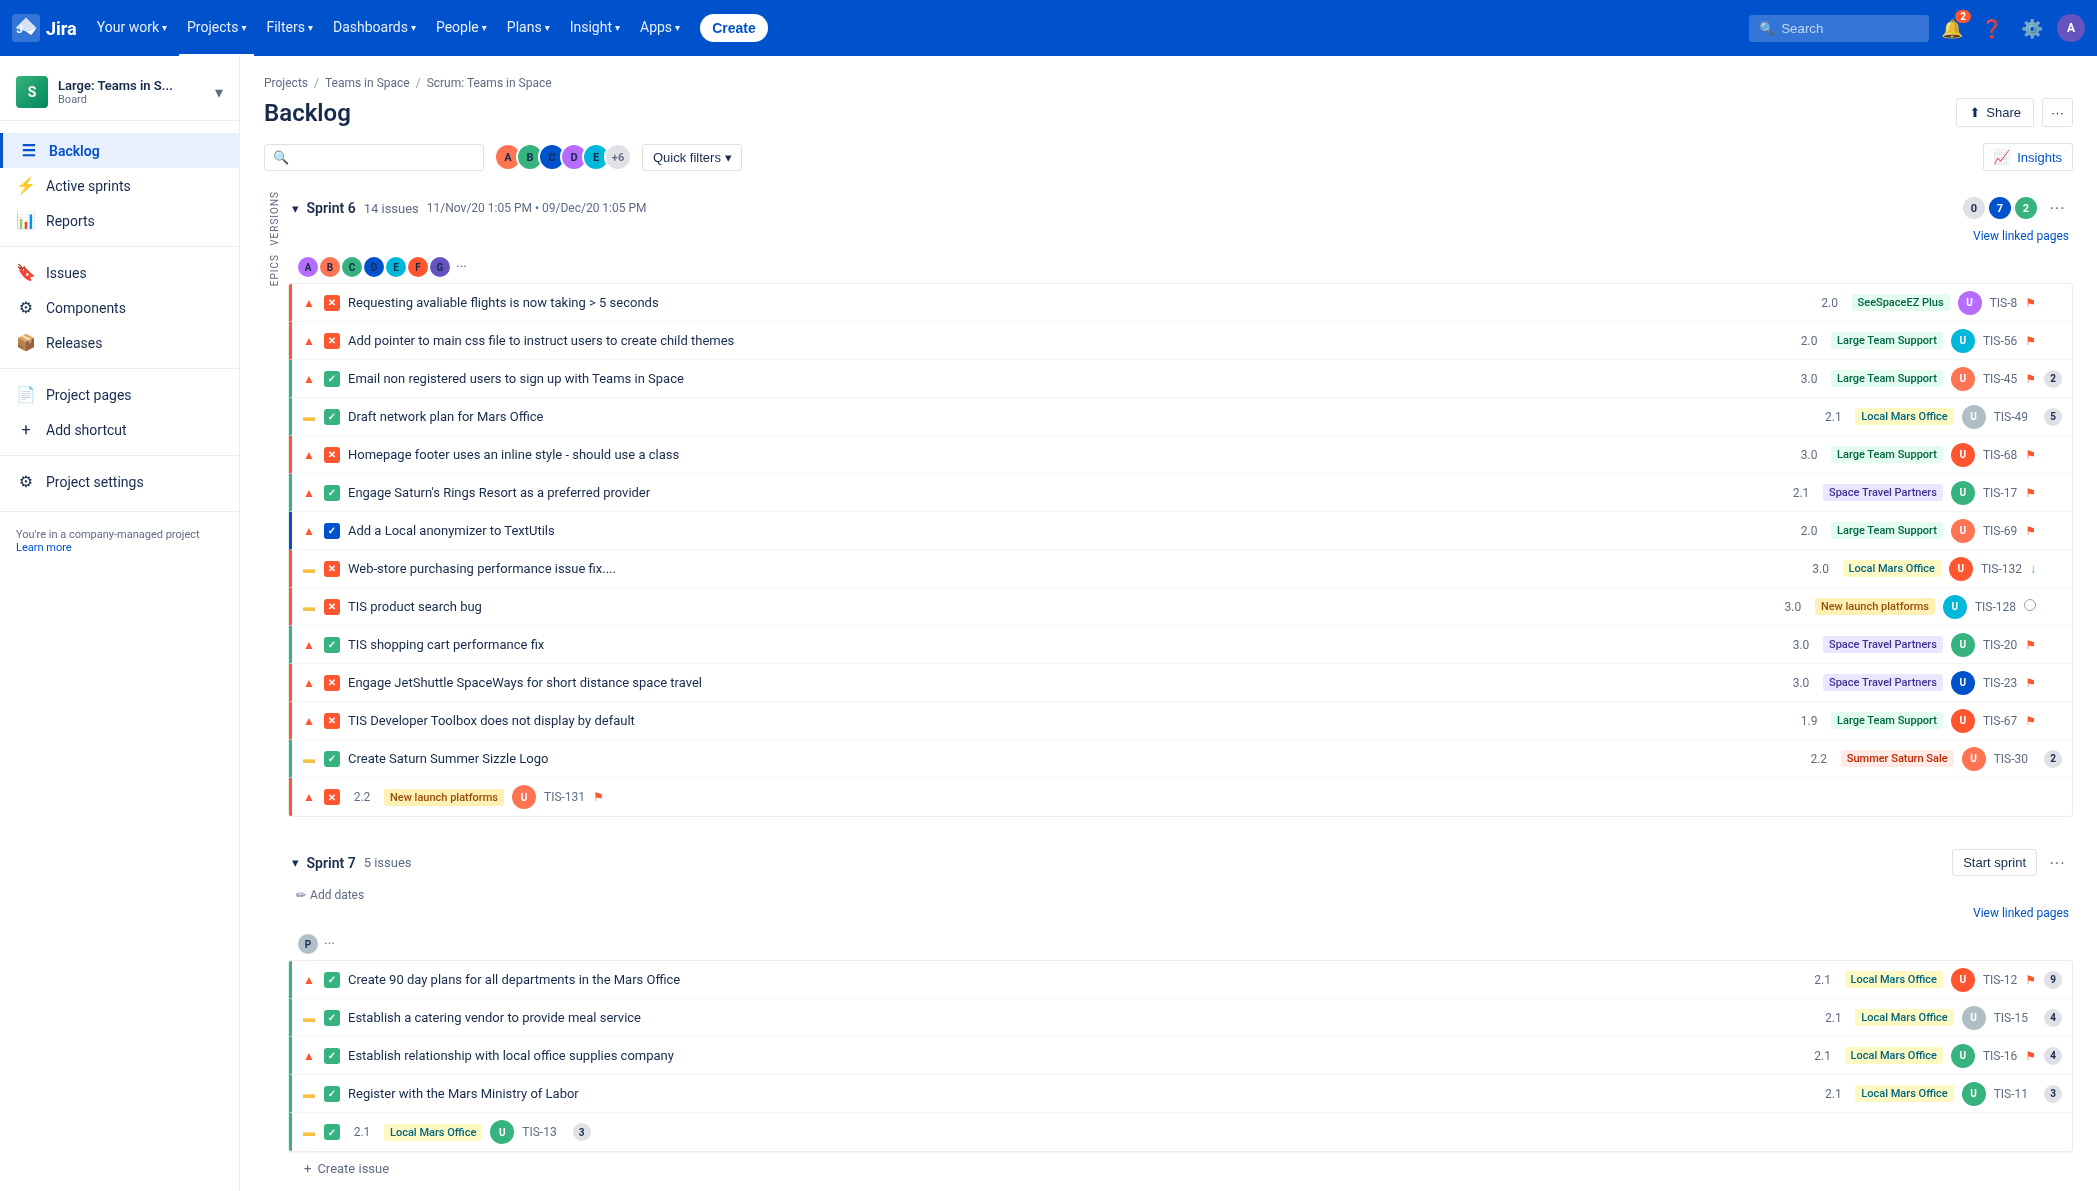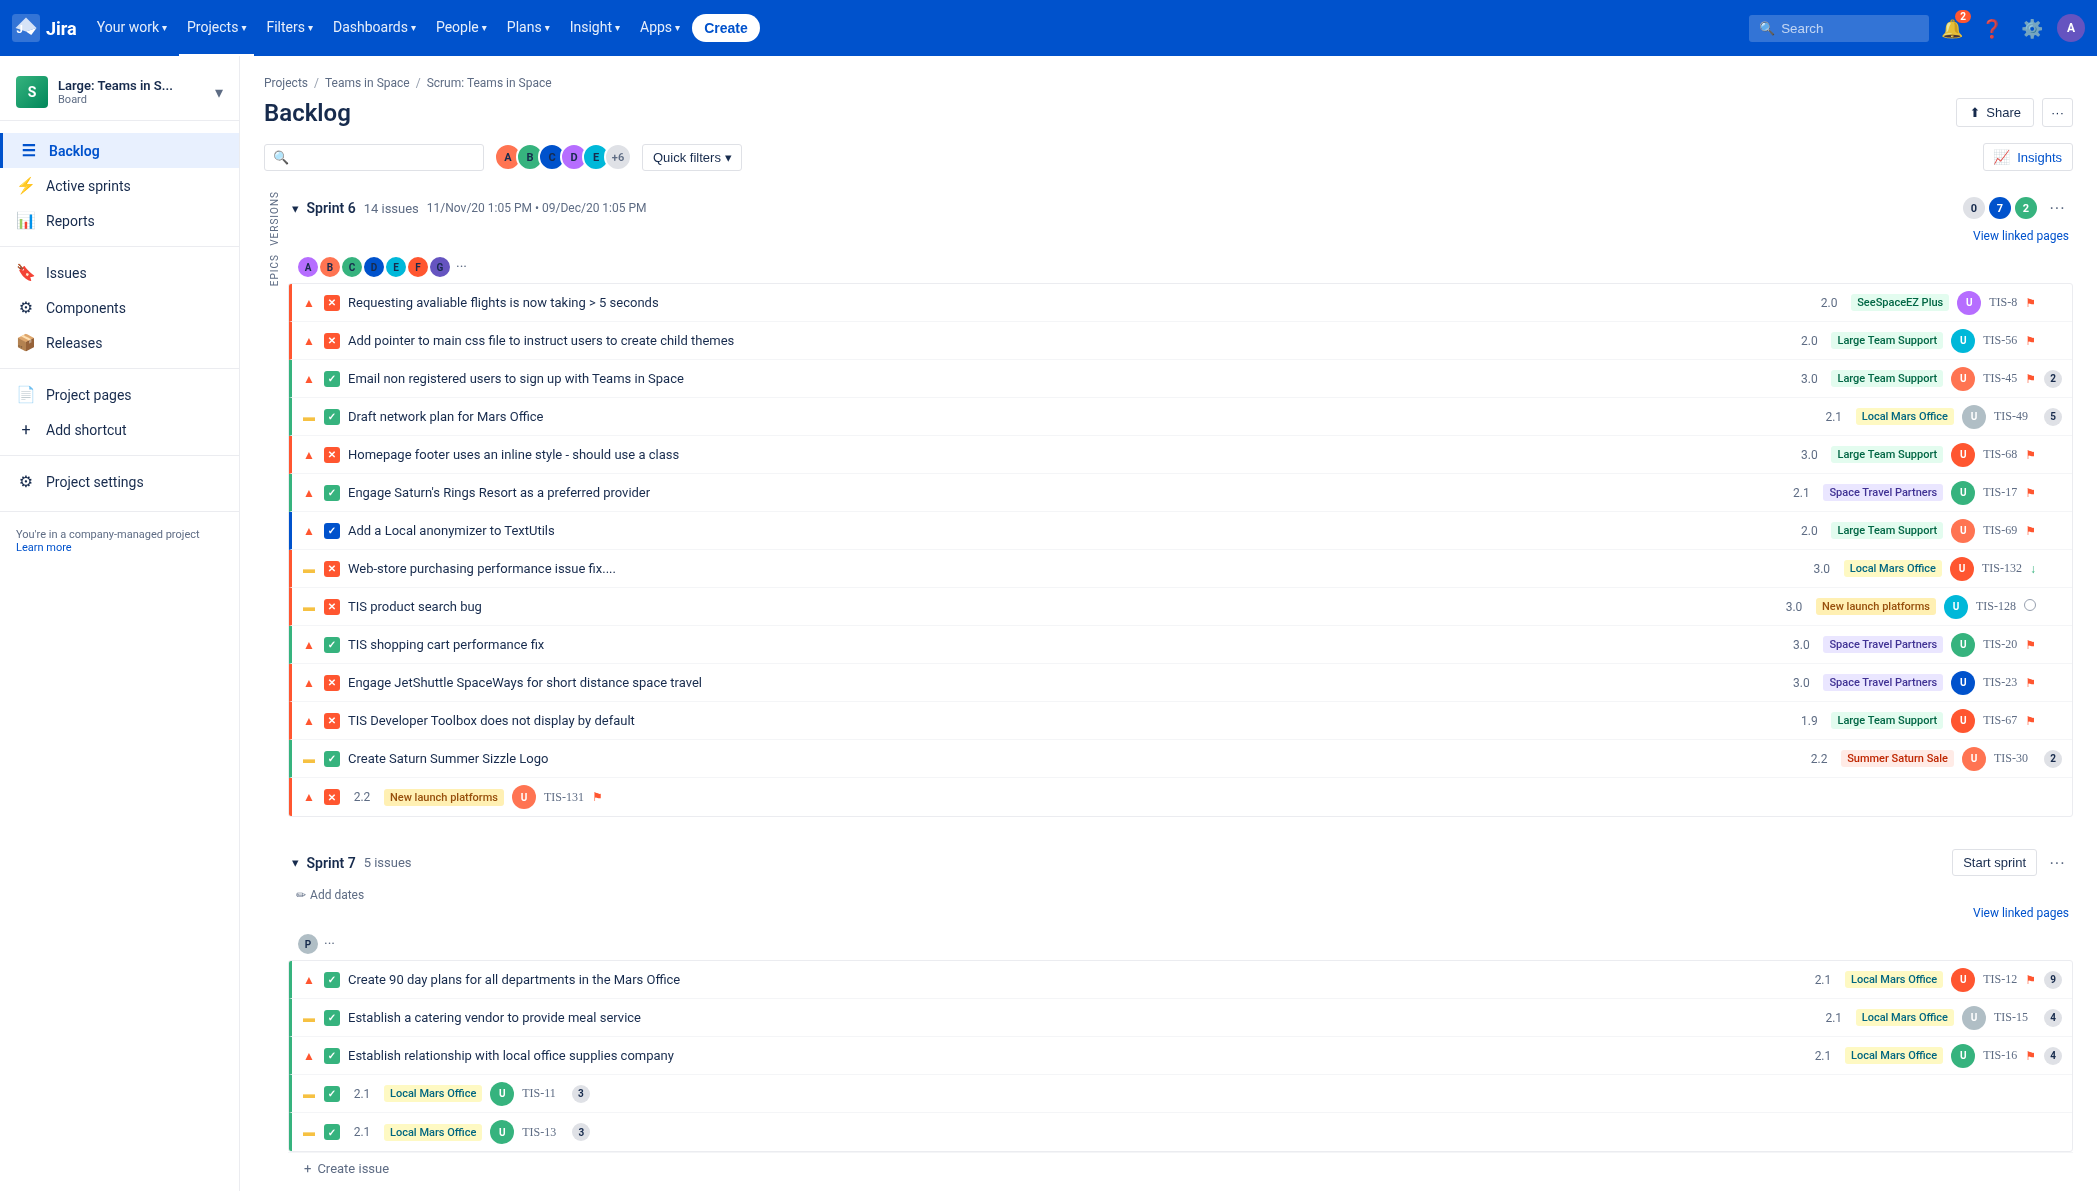--- a/index.html
+++ b/index.html
@@ -5,21 +5,21 @@
     * { box-sizing: border-box; margin: 0; padding: 0; }
     body { font-family: -apple-system, BlinkMacSystemFont, 'Segoe UI', Roboto, sans-serif; font-size: 13px; background: #fff; color: #172b4d; overflow-x: hidden; }
 
     
     .topnav { display: flex; align-items: center; height: 56px; background: #0052cc; padding: 0 12px; gap: 4px; position: fixed; top: 0; left: 0; right: 0; z-index: 100; }
     .topnav-logo { display: flex; align-items: center; gap: 6px; color: #fff; font-weight: 700; font-size: 18px; margin-right: 8px; }
     .topnav-logo .jira-icon { width: 28px; height: 28px; }
     .nav-item { color: rgba(255,255,255,0.9); padding: 0 8px; height: 56px; display: flex; align-items: center; gap: 3px; font-size: 14px; cursor: pointer; border-bottom: 2px solid transparent; }
     .nav-item.active { border-bottom-color: #fff; }
     .nav-item .chevron { font-size: 10px; }
-    .nav-create { background: #fff; color: #0052cc; border: none; border-radius: 14px; padding: 6px 12px; font-weight: 600; font-size: 14px; cursor: pointer; margin-left: 0; }
+    .nav-create { background: #fff; color: #0052cc; border: none; border-radius: 14px; padding: 6px 12px; font-weight: 600; font-size: 14px; cursor: pointer; margin-left: 8px; }
     .topnav-right { margin-left: auto; display: flex; align-items: center; gap: 8px; }
     .topnav-search { background: rgba(255,255,255,0.2); border: none; border-radius: 3px; padding: 6px 10px; color: #fff; width: 180px; font-size: 13px; display: flex; align-items: center; gap: 6px; cursor: text; }
     .topnav-search input { background: transparent; border: none; outline: none; color: #fff; width: 100%; }
     .topnav-search input::placeholder { color: rgba(255,255,255,0.7); }
     .topnav-icon-btn { color: rgba(255,255,255,0.9); font-size: 18px; cursor: pointer; width: 32px; height: 32px; display: flex; align-items: center; justify-content: center; border-radius: 50%; position: relative; }
     .badge { background: #ff5630; color: #fff; border-radius: 10px; font-size: 10px; font-weight: 700; padding: 1px 5px; position: absolute; top: -2px; right: -2px; }
     .avatar-top { width: 28px; height: 28px; border-radius: 50%; background: #6554c0; display: flex; align-items: center; justify-content: center; color: #fff; font-size: 12px; font-weight: 700; cursor: pointer; }
 
     
     .layout { display: flex; margin-top: 56px; }
@@ -102,21 +102,21 @@
     .issue-summary { flex: 1; font-size: 13px; color: #172b4d; overflow: hidden; text-overflow: ellipsis; white-space: nowrap; }
     .issue-points { font-size: 12px; color: #5e6c84; width: 28px; text-align: center; }
     .issue-label { font-size: 11px; padding: 2px 6px; border-radius: 3px; font-weight: 500; white-space: nowrap; }
     .label-largeTeam { background: #e3fcef; color: #006644; }
     .label-localMars { background: #fef9c3; color: #006680; }
     .label-spaceTrav { background: #eae6ff; color: #403294; }
     .label-newLaunch { background: #fff0b3; color: #974f0c; }
     .label-summerSat { background: #ffebe6; color: #bf2600; }
     .label-seeSpace { background: #e3fcef; color: #006644; }
     .issue-avatar { width: 24px; height: 24px; border-radius: 50%; display: flex; align-items: center; justify-content: center; font-size: 10px; font-weight: 700; color: #fff; flex-shrink: 0; }
-    .issue-id { font-size: 12px; color: #5e6c84; white-space: nowrap; font-family: Liberation Serif, serif; }
+    .issue-id { font-size: 12px; color: #5e6c84; white-space: nowrap; }
     .issue-flag { font-size: 12px; }
     .comment-badge { background: #dfe1e6; color: #172b4d; border-radius: 50%; width: 18px; height: 18px; display: flex; align-items: center; justify-content: center; font-size: 10px; font-weight: 700; }
 
     
     .issue-row { border-left: 3px solid transparent; }
     .issue-row.border-red { border-left-color: #ff5630; }
     .issue-row.border-green { border-left-color: #36b37e; }
     .issue-row.border-blue { border-left-color: #0052cc; }
 
     
@@ -587,20 +587,21 @@
         <div class="issue-avatar" style="background:#36b37e;">U</div>
         <div class="issue-id">TIS-16</div>
         <div class="issue-flag"><span style="color:#ff5630;font-size:12px;">⚑</span></div>
         <div class="comment-badge">4</div>
       </div>
               <div class="issue-row border-green">
         <div class="issue-priority">
                   <span style="color:#f6c142;font-size:12px;">▬</span>
                 </div>
         <div class="issue-type story" style="background:#36b37e;">✓</div>
+        <div class="issue-summary">Register with the Mars Ministry of Labor</div>
         <div class="issue-points">2.1</div>
         <span class="issue-label label-localMars">Local Mars Office</span>
         <div class="issue-avatar" style="background:#36b37e;">U</div>
         <div class="issue-id">TIS-11</div>
         <div class="issue-flag"></div>
         <div class="comment-badge">3</div>
       </div>
               <div class="issue-row border-green">
         <div class="issue-priority">
                   <span style="color:#f6c142;font-size:12px;">▬</span>

